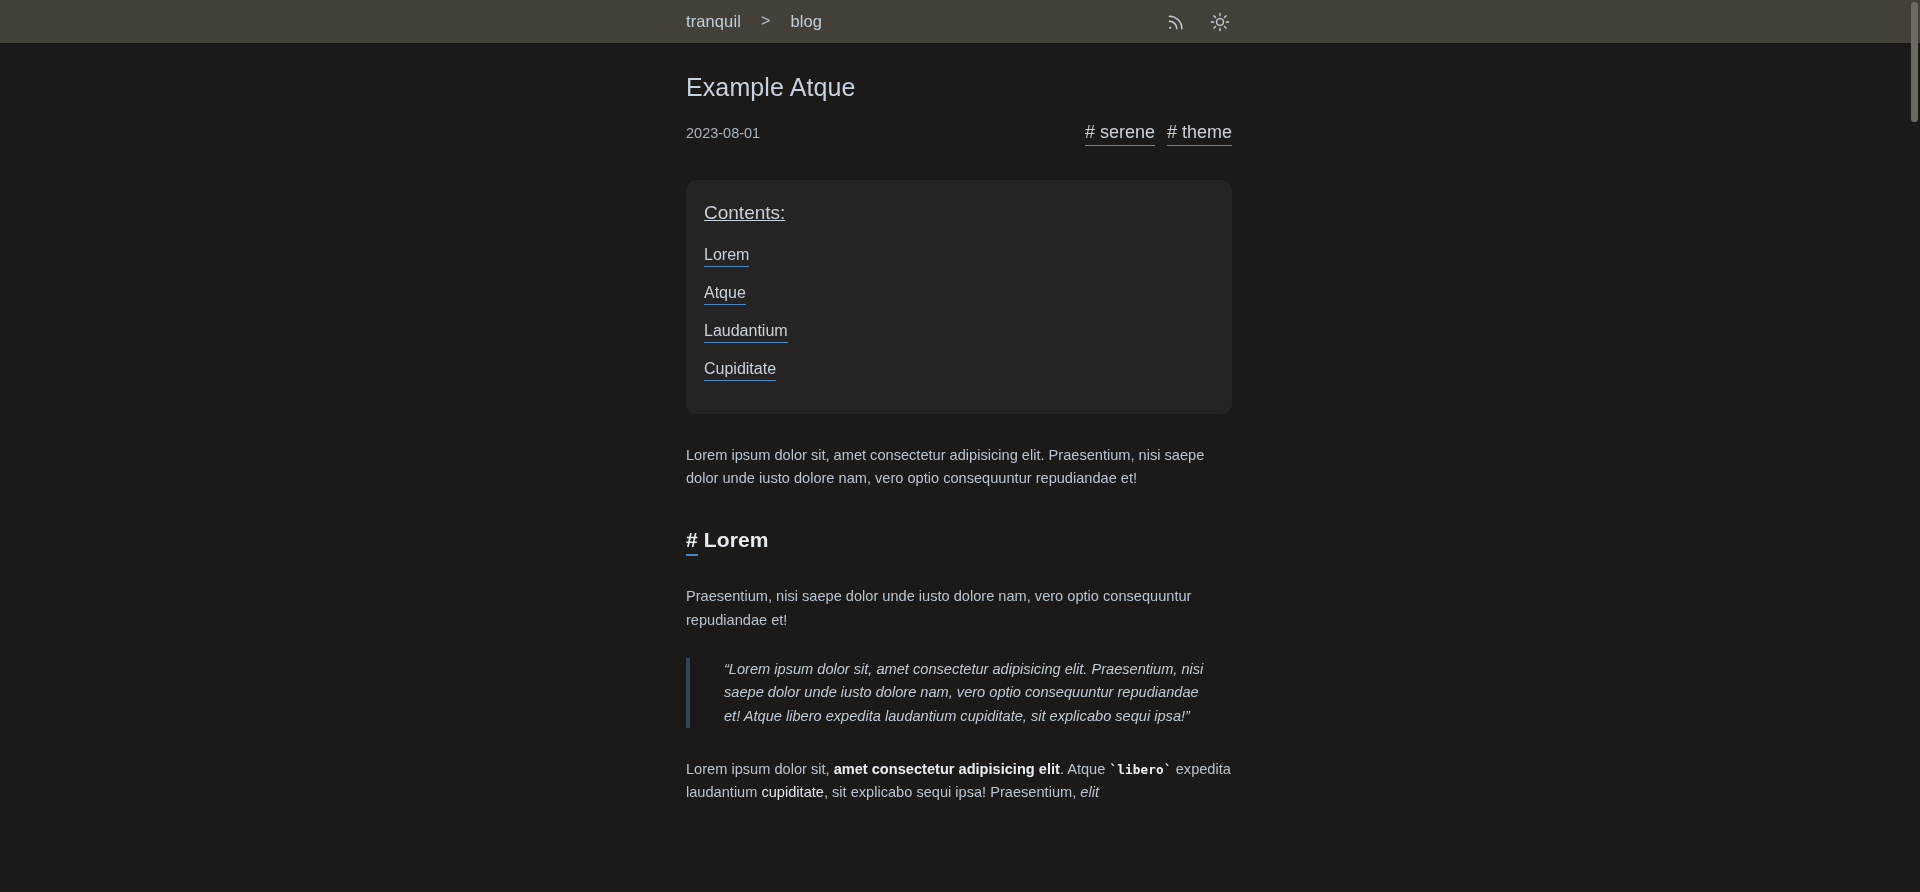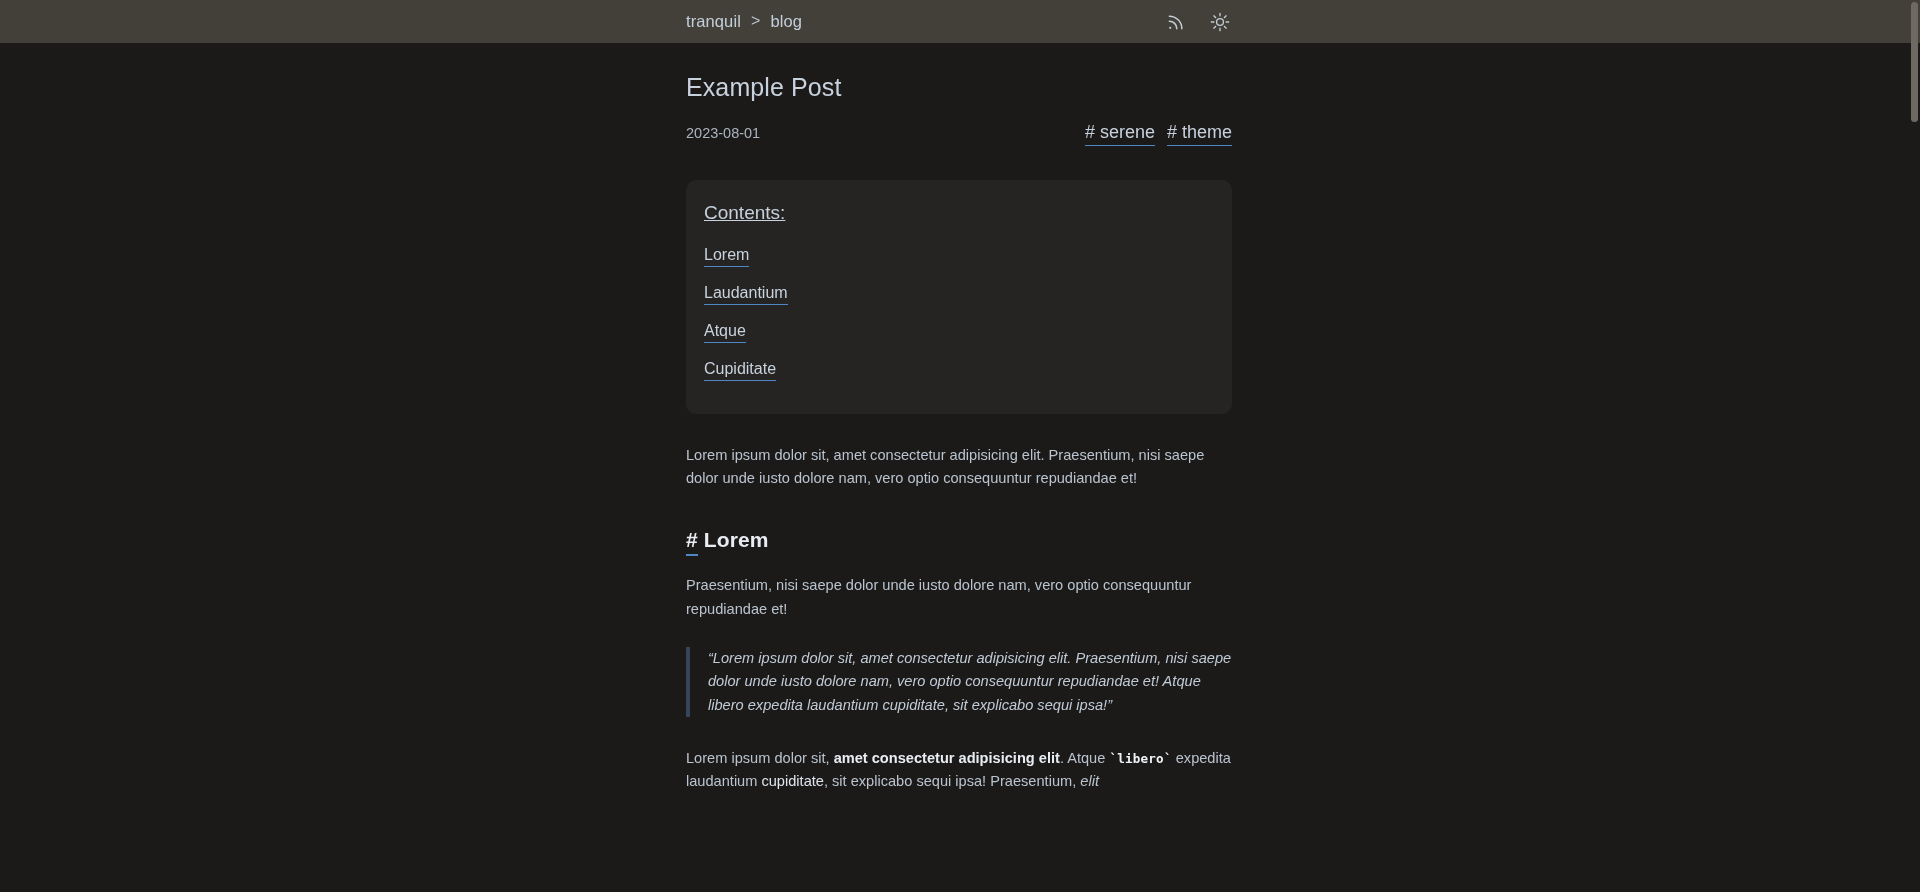--- a/index.html
+++ b/index.html
@@ -35,21 +35,21 @@
     padding-left: 686px;
     padding-right: 0px;
   }
   .breadcrumb {
     font-size: 16.5px;
     color: #c3cedb;
     letter-spacing: 0.1px;
     white-space: nowrap;
     display: flex;
     align-items: flex-start;
-    gap: 10px;
+    gap: 20px;
   }
   .breadcrumb .crumb-link { color: #c3cedb; text-decoration: none; }
   .breadcrumb .crumb-sep { color: #b9c4d1; font-size: 16px; }
 
   .topbar-icons {
     position: absolute;
     left: 1165px;
     top: 0;
     height: 43px;
     display: flex;
@@ -147,21 +147,21 @@
     line-height: 1.25;
   }
 
   
   p.body-text {
     font-size: 14.6px;
     line-height: 1.6;
     color: #b9c4d0;
     margin: 30px 0 0 0;
   }
-  p.body-text.tight { margin-top: 18px; }
+  p.body-text.tight { margin-top: 29px; }
 
   h2.section-head {
     margin: 38px 0 0 0;
     font-size: 21px;
     font-weight: 700;
     color: #e8edf3;
     letter-spacing: 0.1px;
     display: inline-block;
   }
   h2.section-head .hash {
@@ -174,21 +174,21 @@
 
   blockquote.quote {
     margin: 26px 0 0 0;
     padding: 0 0 0 18px;
     border-left: 4px solid #36445a;
     font-style: italic;
     font-size: 14.6px;
     line-height: 1.6;
     color: #c0cbd7;
   }
-  blockquote.quote p { margin: 0; }
+  blockquote.quote p { margin: 16px; }
 
   .inline-bold { font-weight: 700; color: #e8edf3; }
   .inline-italic { font-style: italic; }
   .inline-code {
     font-family: "DejaVu Sans Mono", "Liberation Mono", monospace;
     font-weight: 700;
     font-size: 12.6px;
     color: #eef2f6;
     letter-spacing: 0.2px;
   }
@@ -241,41 +241,41 @@
         <circle cx="12" cy="12" r="4.1"></circle>
         <path d="M12 1.6v3M12 19.4v3M1.6 12h3M19.4 12h3M4.6 4.6l2.1 2.1M17.3 17.3l2.1 2.1M19.4 4.6l-2.1 2.1M6.7 17.3l-2.1 2.1"></path>
       </svg>
     </button>
   </div>
 </header>
 
 <main class="page">
   <article class="content">
 
-    <h1 class="post-title">Example Post</h1>
+    <h1 class="post-title">Example Atque</h1>
 
     <div class="meta-row">
       <span class="post-date">2023-08-01</span>
       <div class="tags">
         <a class="tag" href="#"># serene</a>
         <a class="tag" href="#"># theme</a>
       </div>
     </div>
 
     <nav class="toc">
       <p class="toc-title">Contents:</p>
       <ul class="toc-list">
         <li>
           <a class="toc-link" href="#">Lorem</a>
         </li>
         <li>
-          <a class="toc-link" href="#">Laudantium</a>
+          <a class="toc-link" href="#">Atque</a>
         </li>
         <li>
-          <a class="toc-link" href="#">Atque</a>
+          <a class="toc-link" href="#">Laudantium</a>
         </li>
         <li>
           <a class="toc-link" href="#">Cupiditate</a>
         </li>
       </ul>
     </nav>
 
     <p class="body-text">Lorem ipsum dolor sit, amet consectetur adipisicing elit. Praesentium, nisi saepe dolor unde iusto dolore nam, vero optio consequuntur repudiandae et!</p>
 
     <h2 class="section-head">

